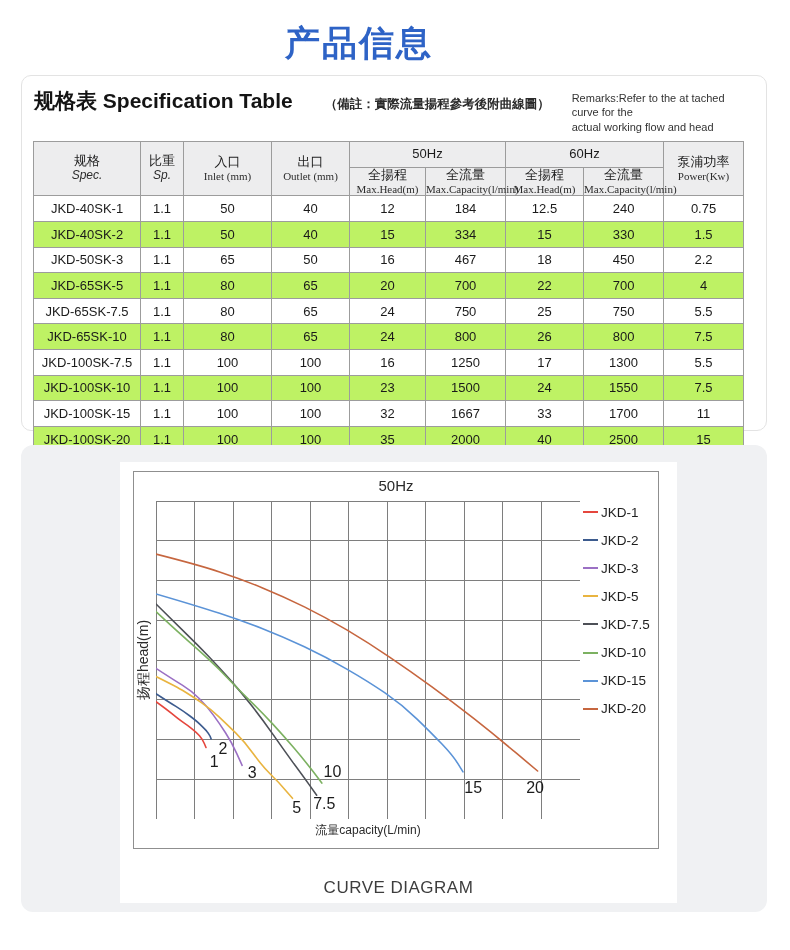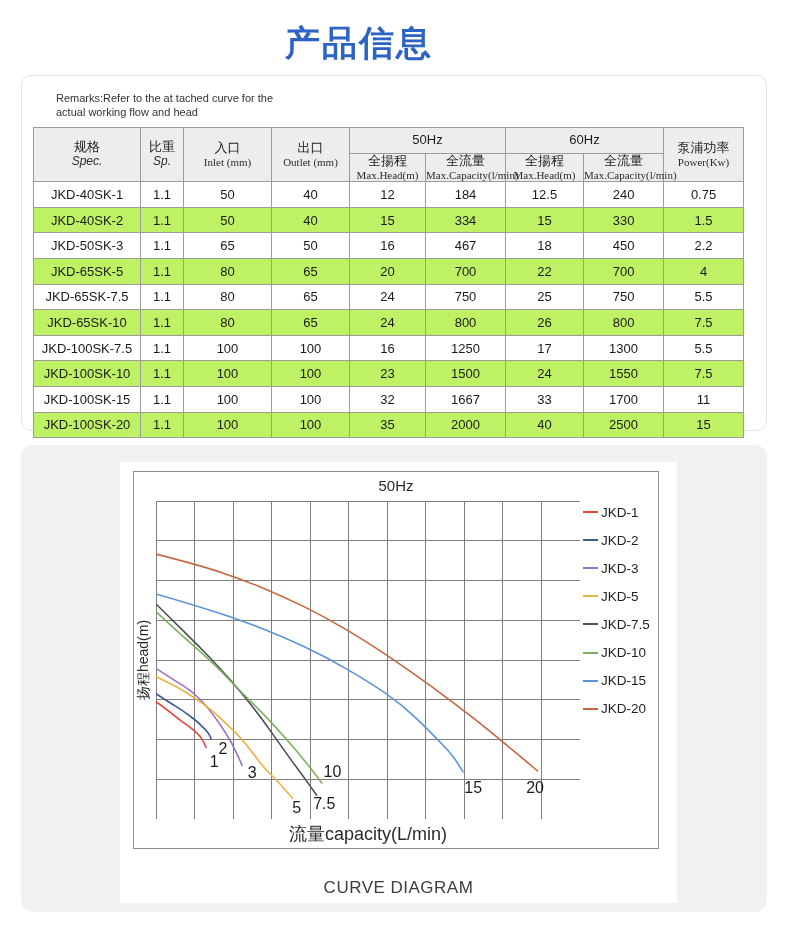--- a/index.html
+++ b/index.html
@@ -51,36 +51,41 @@
     position:absolute;left:99px;top:17px;width:557px;height:441px;background:#fff;
   }
   .chart-frame{
     position:absolute;left:13px;top:9px;width:524px;height:376px;
     border:1px solid #8f8f8f;box-sizing:content-box;
   }
   .chart-title{position:absolute;top:5px;left:0;width:100%;text-align:center;font-size:15px;color:#2b2b2b;}
   .plot-svg{position:absolute;left:22px;top:29px;width:424px;height:318px;}
   .y-label-wrap{position:absolute;left:0;top:29px;width:21px;height:318px;display:flex;align-items:center;justify-content:center;}
   .y-label{transform:rotate(-90deg);white-space:nowrap;font-size:14px;color:#2b2b2b;}
-  .x-label{position:absolute;left:22px;top:350px;width:424px;text-align:center;font-size:18px;color:#2b2b2b;}
+  .x-label{position:absolute;left:22px;top:350px;width:424px;text-align:center;font-size:12px;color:#2b2b2b;}
   .legend{position:absolute;left:449px;top:26px;}
   .legend-item{height:28.1px;display:flex;align-items:center;}
   .legend-swatch{width:15px;height:0;border-top:2px solid #000;margin-right:3px;flex:0 0 auto;}
   .legend-label{font-size:13.5px;color:#1e1e1e;white-space:nowrap;}
   .chart-caption{position:absolute;top:416px;left:0;width:100%;text-align:center;font-size:17px;color:#3d3d3d;letter-spacing:0.5px;}
 </style>
 </head>
 <body>
 
 <div class="page">
 
   <h1 class="page-title">产品信息</h1>
 
   <section class="spec-card">
     <div class="spec-head">
+      <div class="spec-title">
+        <span>规格表</span>
+        <span>Specification Table</span>
+      </div>
+      <div class="remark-zh">（備註：實際流量揚程參考後附曲線圖）</div>
       <div class="remark-en">
         <div>Remarks:Refer to the at tached curve for the</div>
         <div>actual working flow and head</div>
       </div>
     </div>
 
     <table class="spec">
       <colgroup>
         <col style="width:107px">
           <col style="width:43px">

